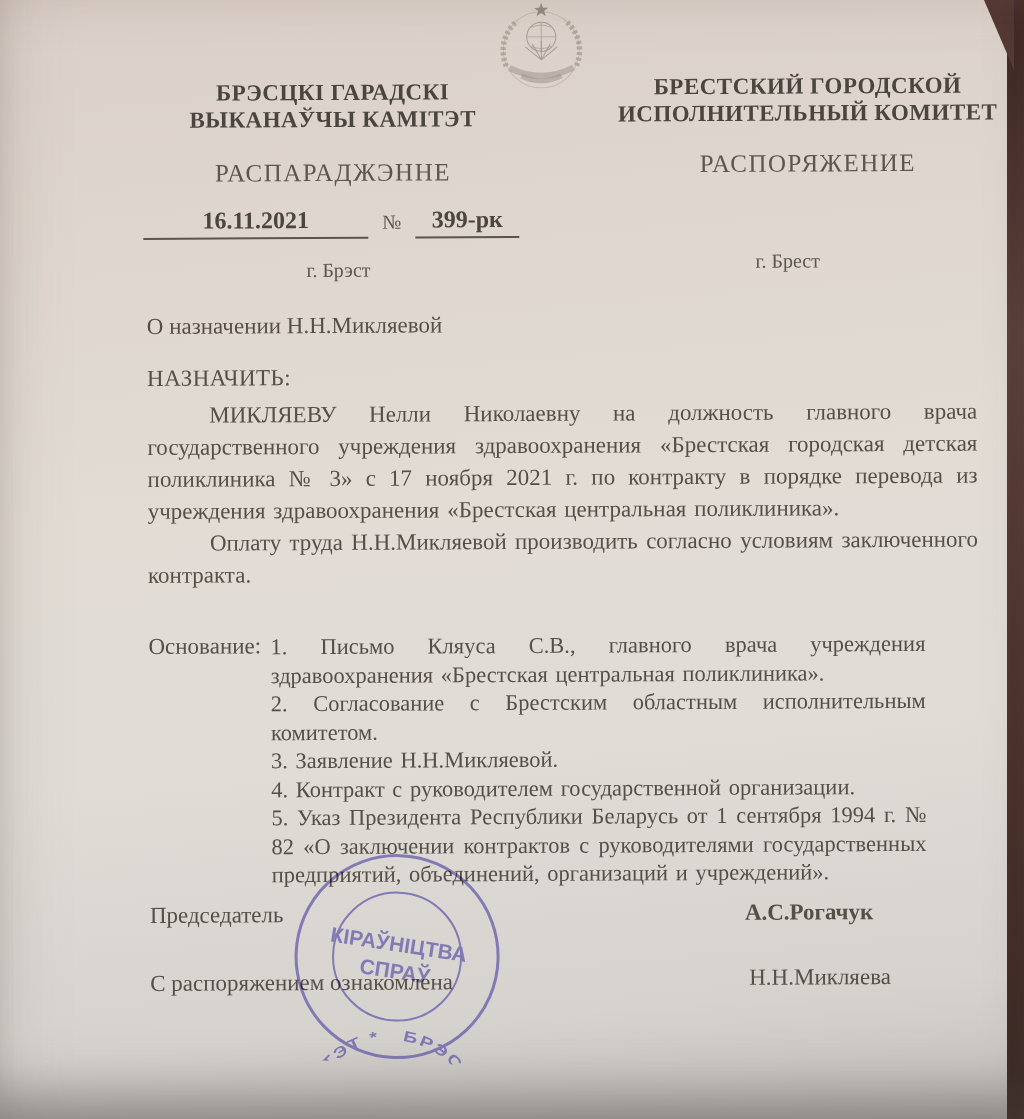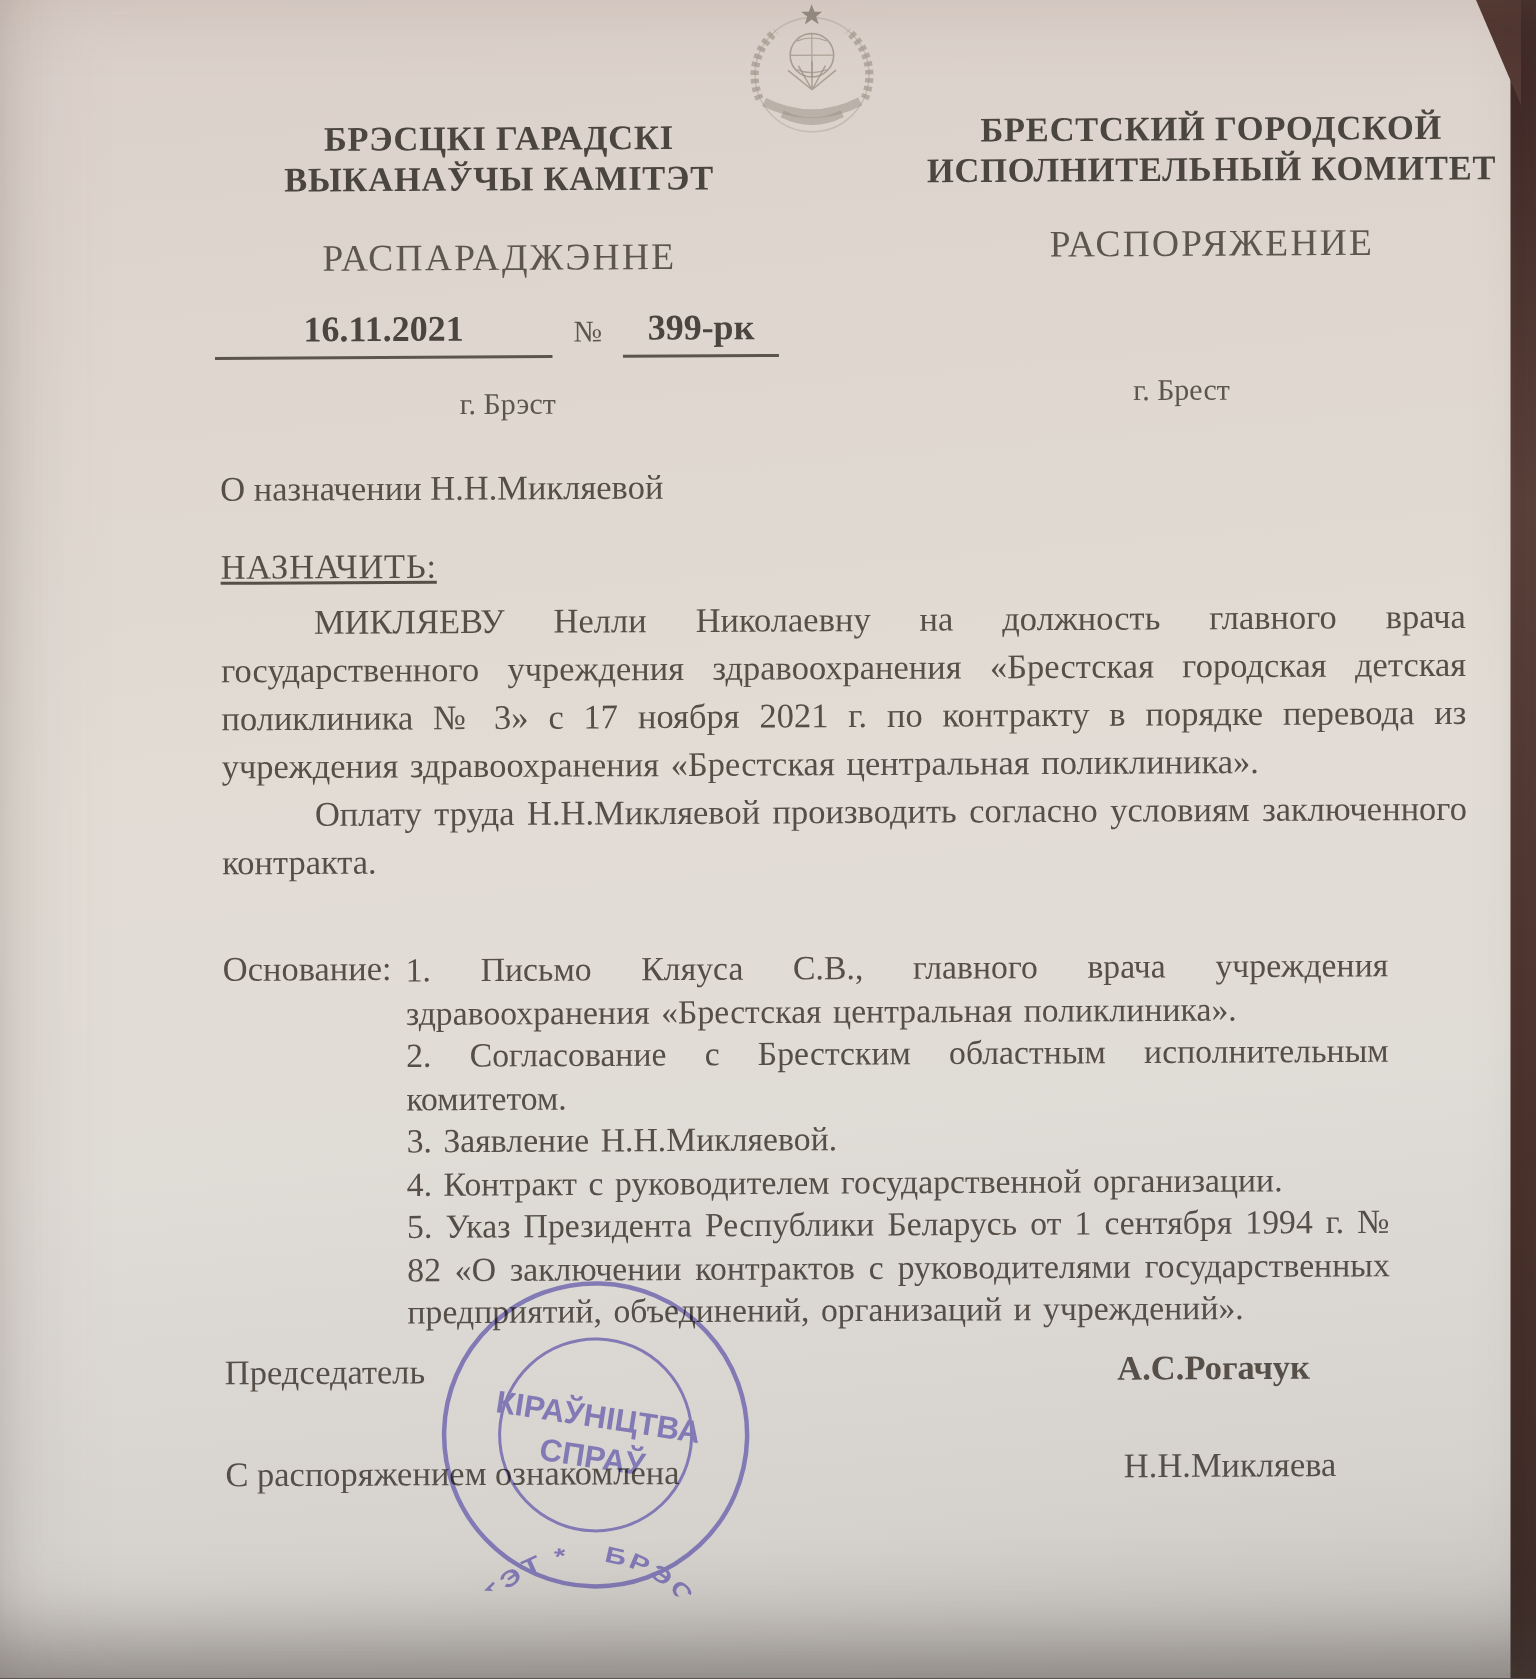--- a/index.html
+++ b/index.html
@@ -43,21 +43,21 @@
   .u-seg{border-bottom:2px solid #5b554e;text-align:center;padding-bottom:3px;}
   .seg-date{width:225px;}
   .seg-no{width:104px;margin-left:14px;}
   .no-sign{font-weight:normal;font-size:20px;color:#5d564f;margin-left:14px;padding-bottom:5px;}
 
   .city{position:absolute;font-size:20px;color:#5d564f;}
   .city-left{left:240px;top:258px;width:200px;text-align:center;}
   .city-right{left:757px;top:251px;}
 
   .subject{position:absolute;left:148px;top:312px;font-size:23px;}
-  .directive{position:absolute;left:148px;top:364px;font-size:23px;letter-spacing:.5px;text-decoration:underline;}
+  .directive{position:absolute;left:148px;top:364px;font-size:23px;letter-spacing:.5px;}
 
   .bodytext{position:absolute;left:148px;top:398px;width:830px;}
   .bodytext p{margin:0;text-indent:62px;text-align:justify;font-size:23px;line-height:32px;word-spacing:2px;}
 
   .basis{position:absolute;left:148px;top:632px;width:782px;display:flex;}
   .basis-label{flex:none;width:122px;font-size:23px;}
   .basis-items{width:655px;}
   .basis-items p{margin:0;text-align:justify;font-size:22.5px;line-height:28.5px;word-spacing:2px;}
 
   .sig{position:absolute;font-size:23px;}

